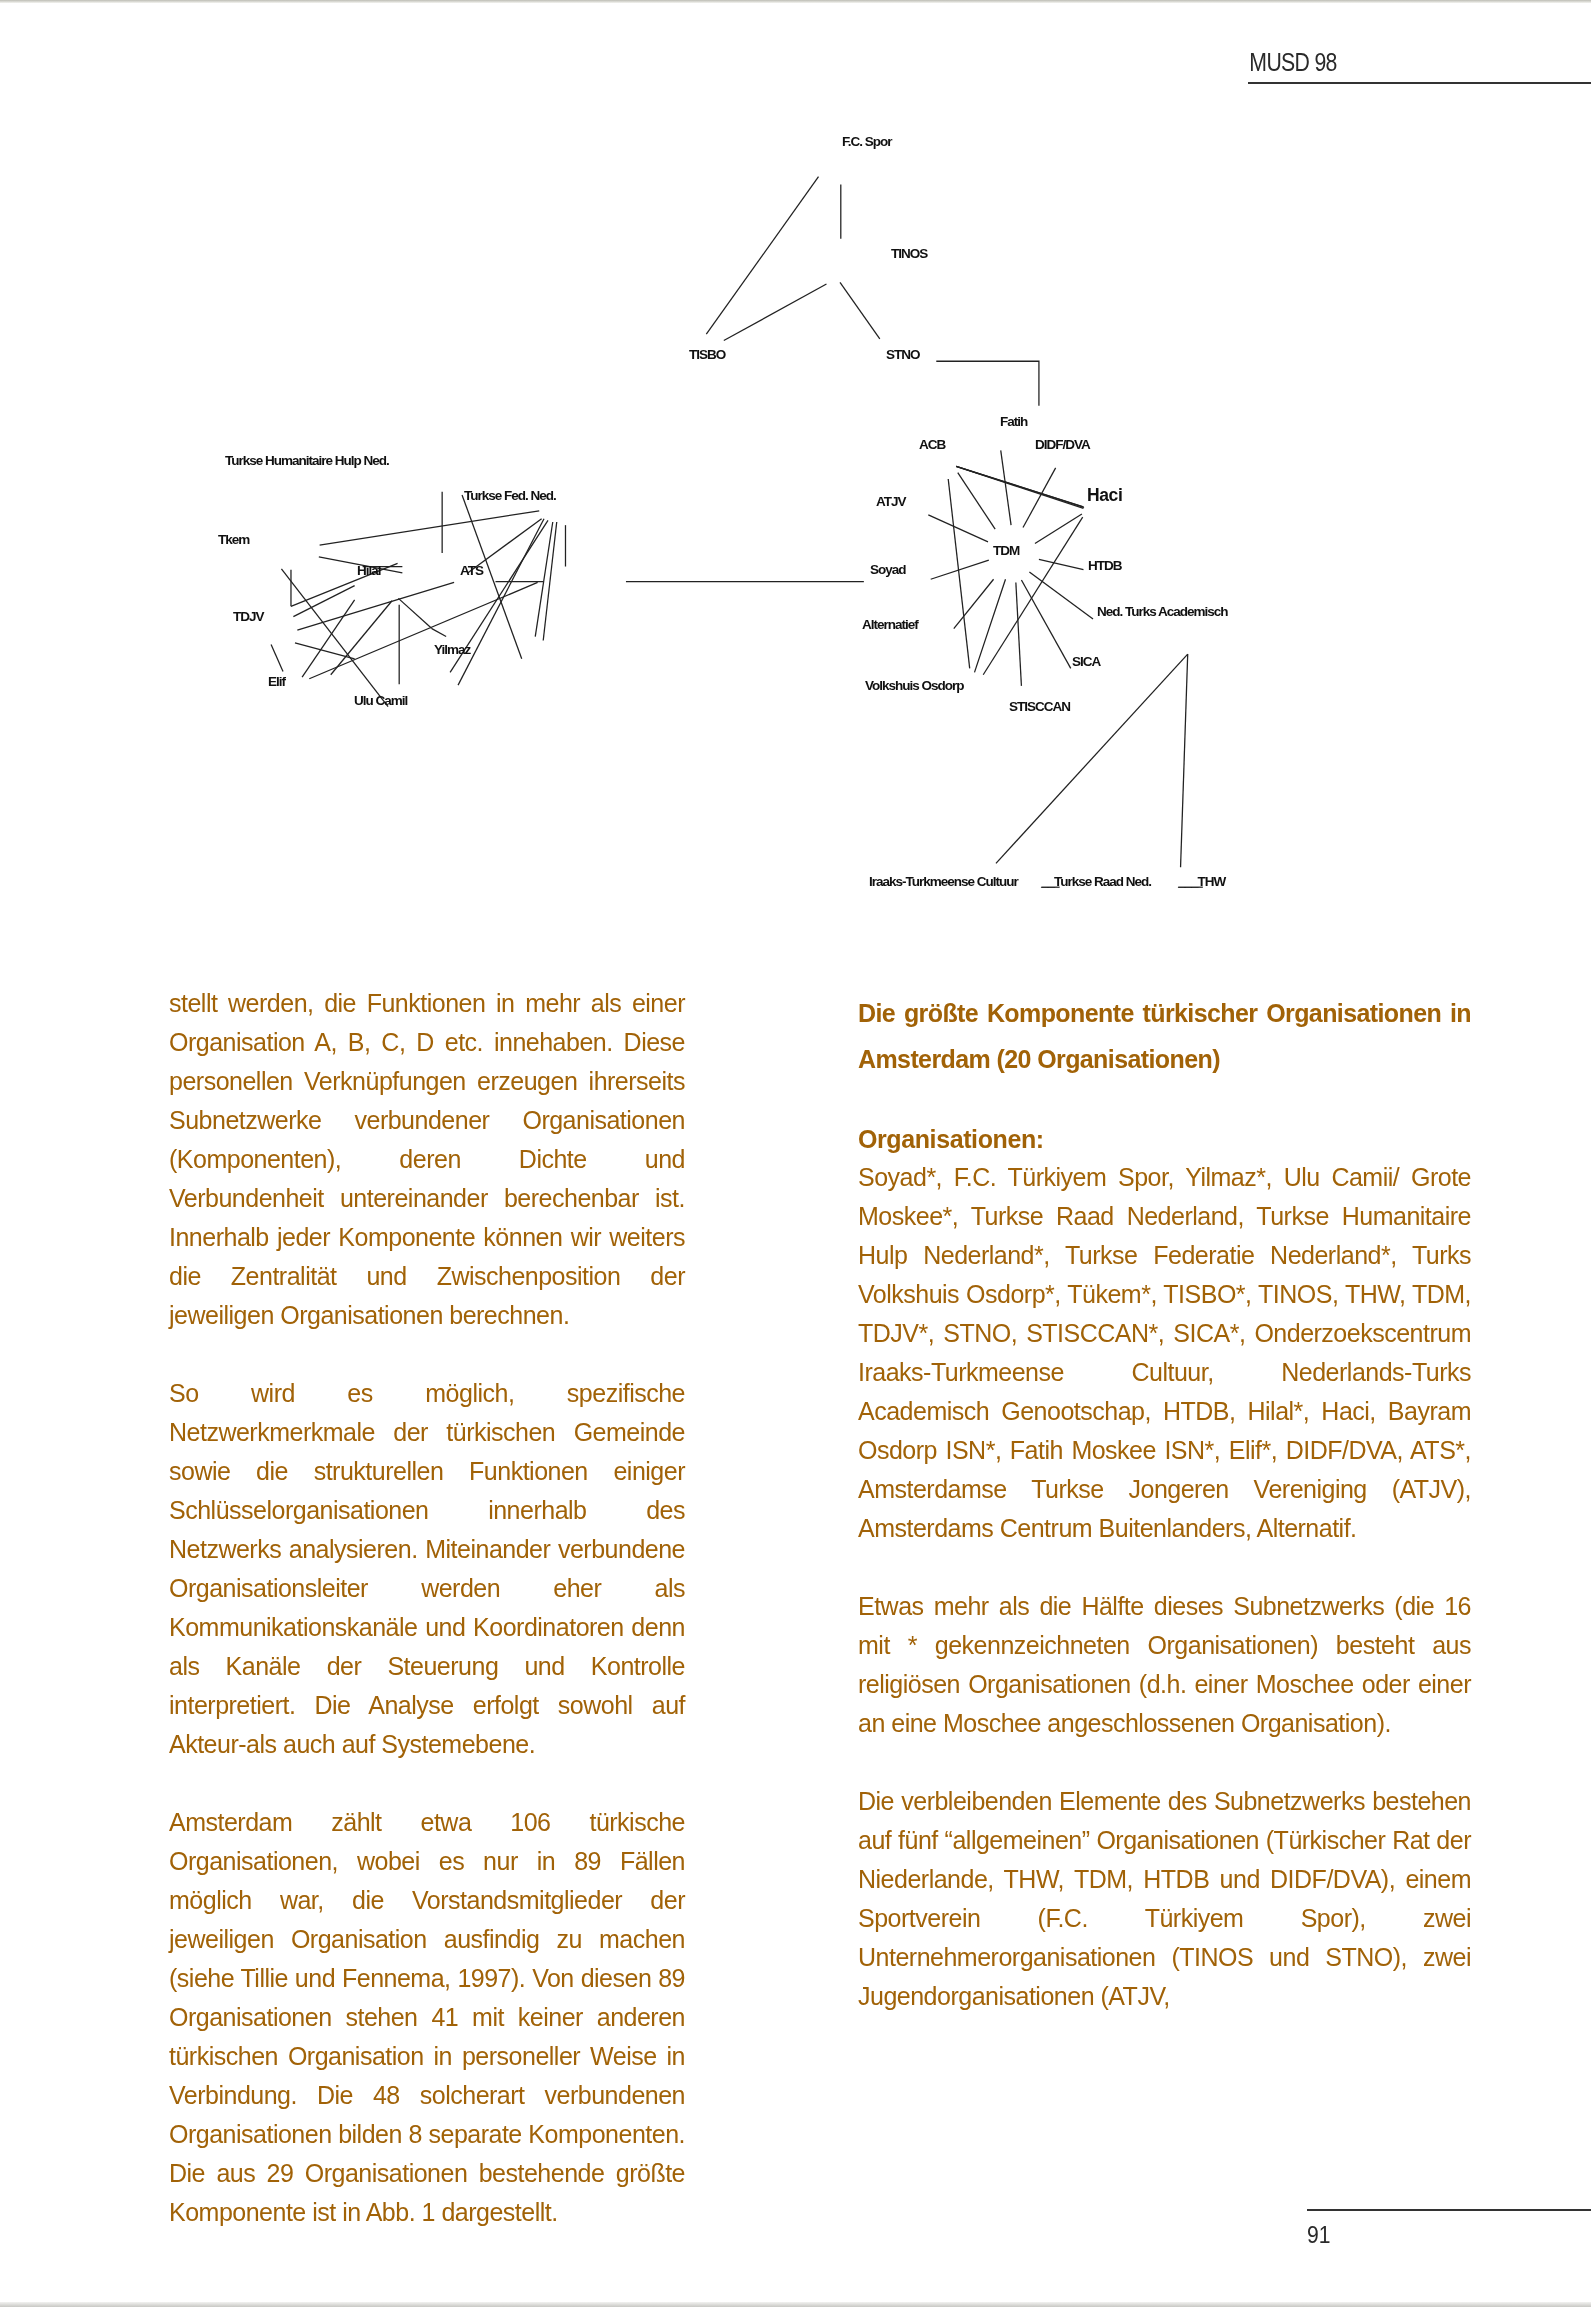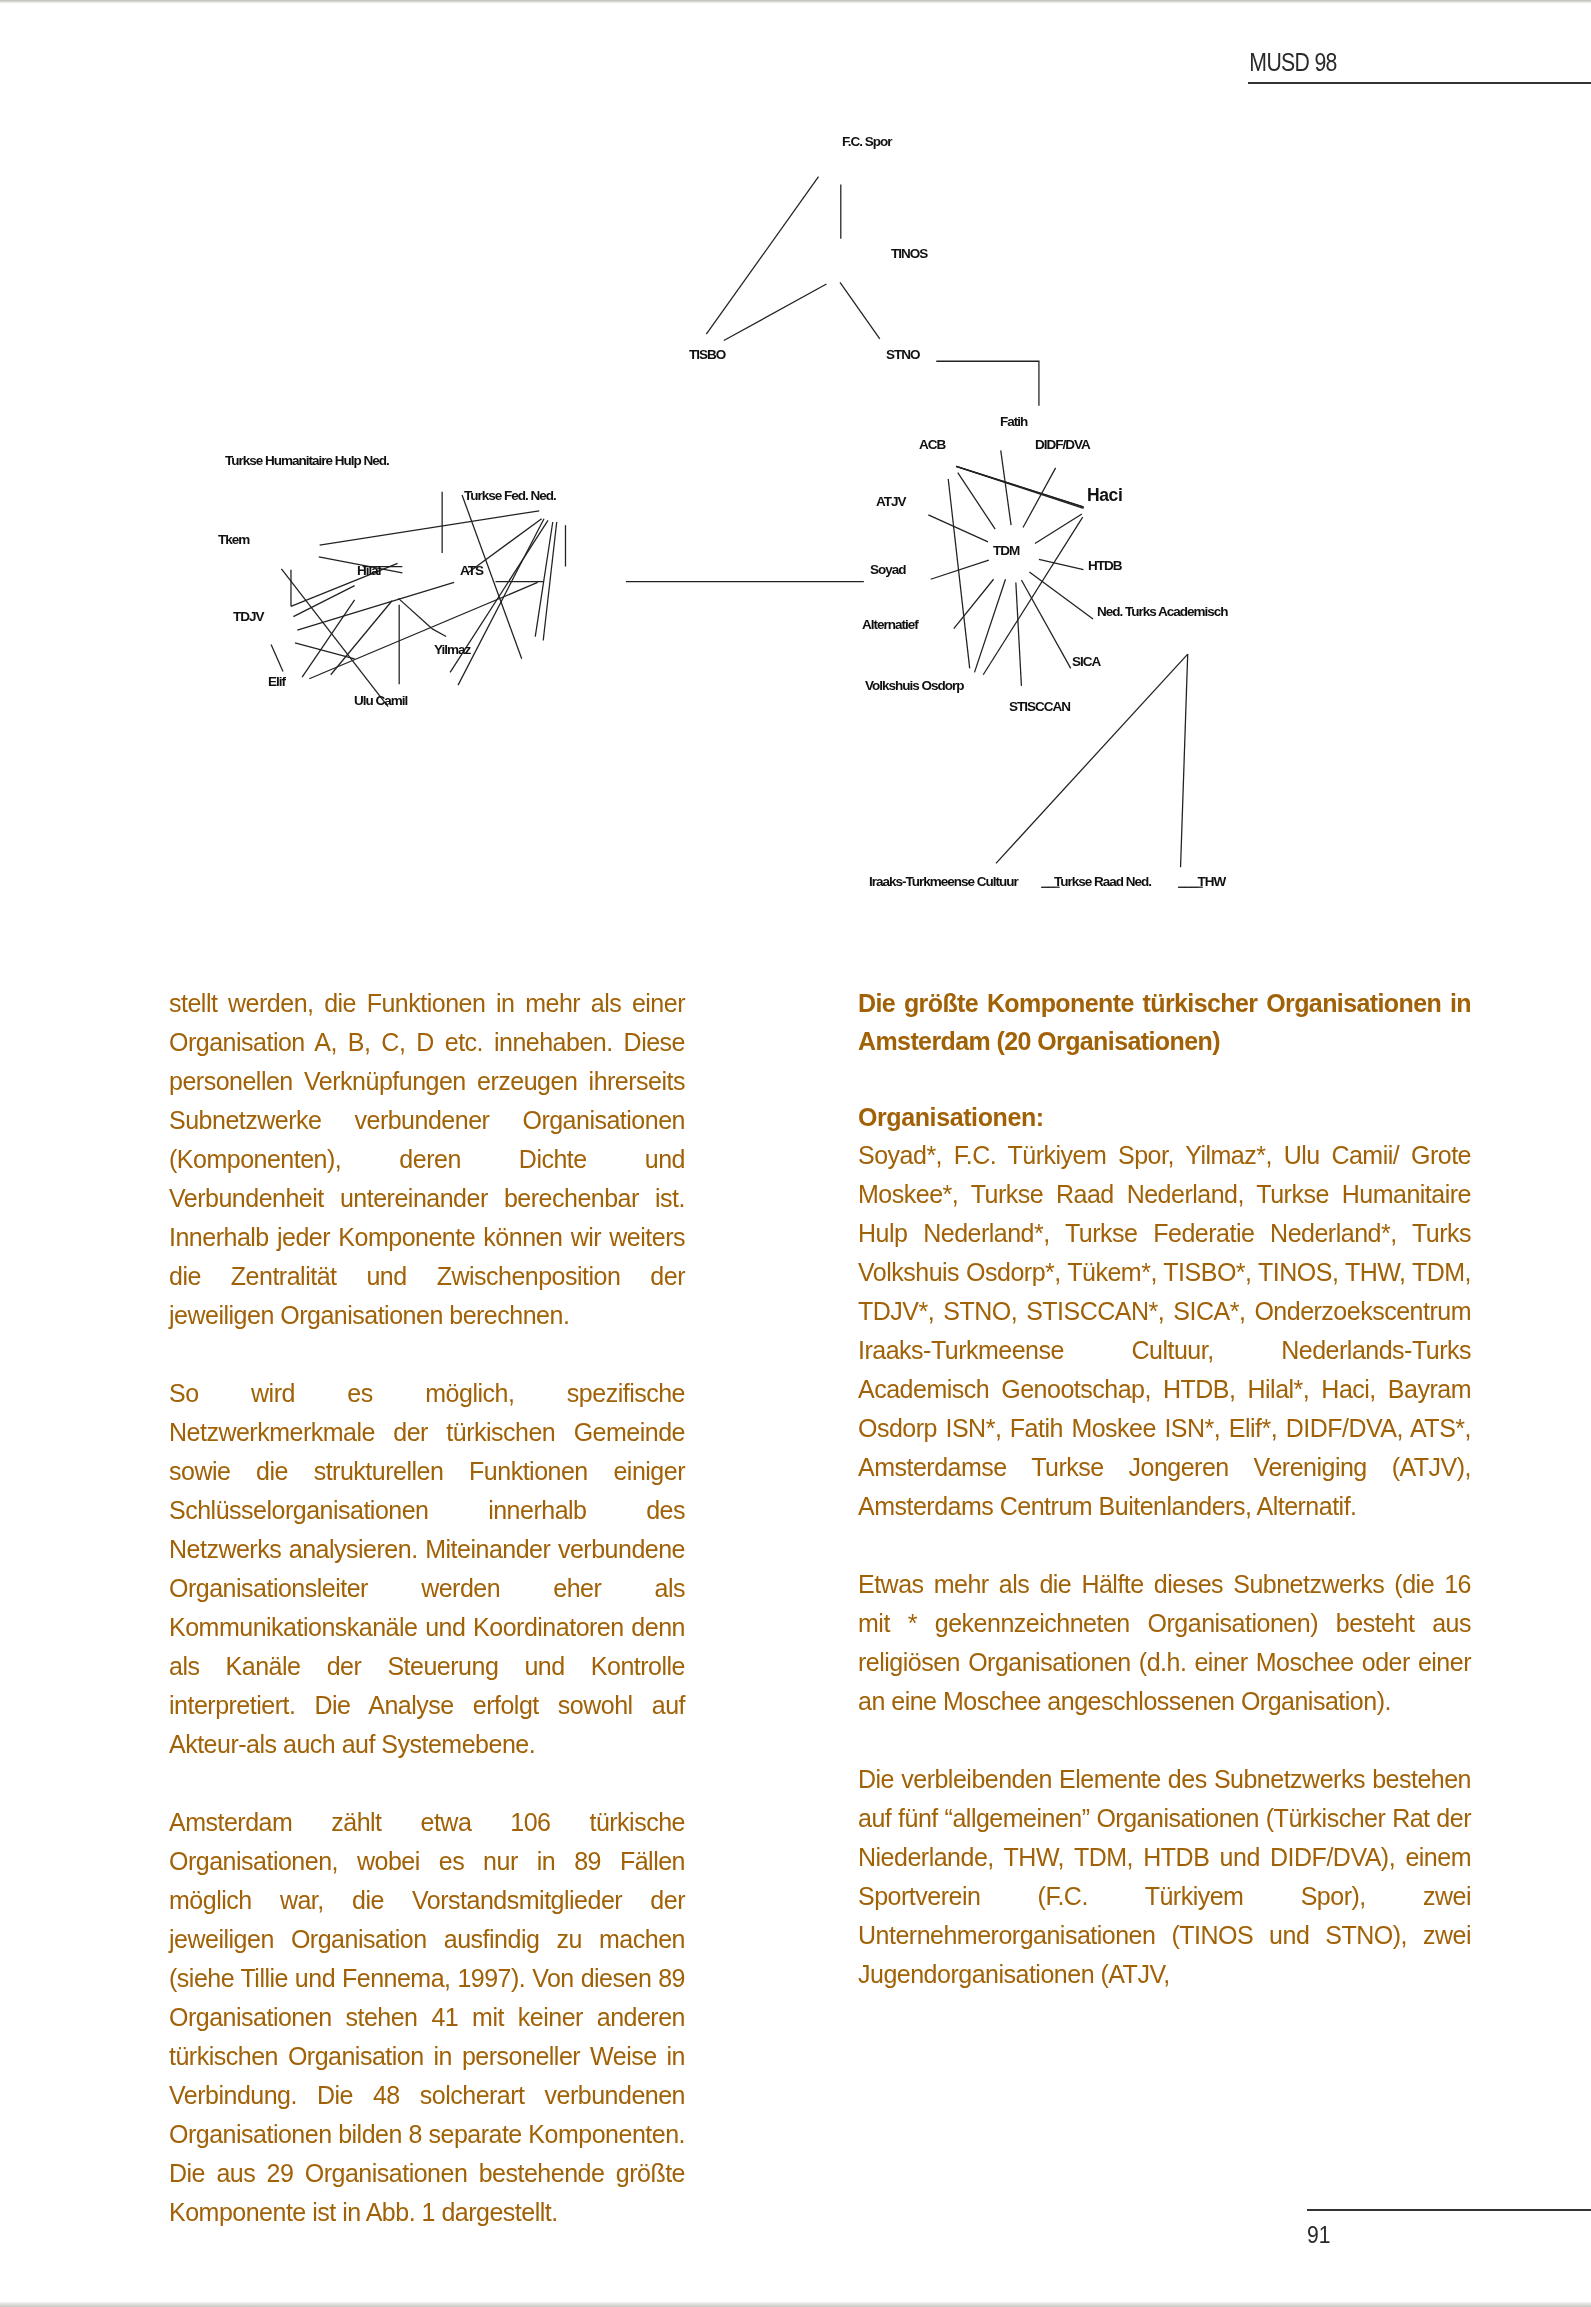--- a/index.html
+++ b/index.html
@@ -11,21 +11,21 @@
   .header-rule { margin-top: 4.8px; height: 2.4px; background: #333; width: 344px; }
   .diagram { position: absolute; left: 16px; top: 0; width: 1536px; height: 923px; margin-left: 28px; }
   .diagram svg { position: absolute; left: 0; top: 0; }
   .node { position: absolute; font-family: "Liberation Sans", sans-serif; font-weight: bold; font-size: 13.5px; letter-spacing: -1px; color: #111; white-space: nowrap; line-height: 1; }
   .node.big { font-size: 17.5px; font-weight: bold; letter-spacing: -0.4px; }
   .col { position: absolute; font-size: 25px; line-height: 39px; text-align: justify; color: #a16207; letter-spacing: -0.5px; }
   .col p { margin: 0 0 39px 0; text-align-last: left; }
   .col-left { left: 169px; top: 984px; width: 516px; }
   .col-right { left: 858px; top: 984px; width: 613px; }
   .abb { font-weight: bold; font-size: 24px; letter-spacing: 0.8px; margin: 0; line-height: 38px; }
-  .caption { font-weight: bold; font-size: 25px; line-height: 38px; margin: 0 0 38px 0; letter-spacing: -0.6px; }
+  .caption { font-weight: bold; font-size: 25px; line-height: 46px; margin: 6px 0 38px 0; letter-spacing: -0.6px; }
   .org-heading { font-weight: bold; font-size: 25px; line-height: 38px; margin: 0; letter-spacing: -0.4px; }
   .footer { position: absolute; left: 1307px; top: 2209px; width: 285px; }
   .footer-rule { height: 2.4px; background: #333; width: 285px; }
   .page-num { font-size: 24px; margin-top: 9.5px; color: #2a2a2a; transform: scaleX(0.88); transform-origin: left; display: inline-block; }
 </style>
 </head>
 <body>
 
 <div class="top-edge"></div>
 

